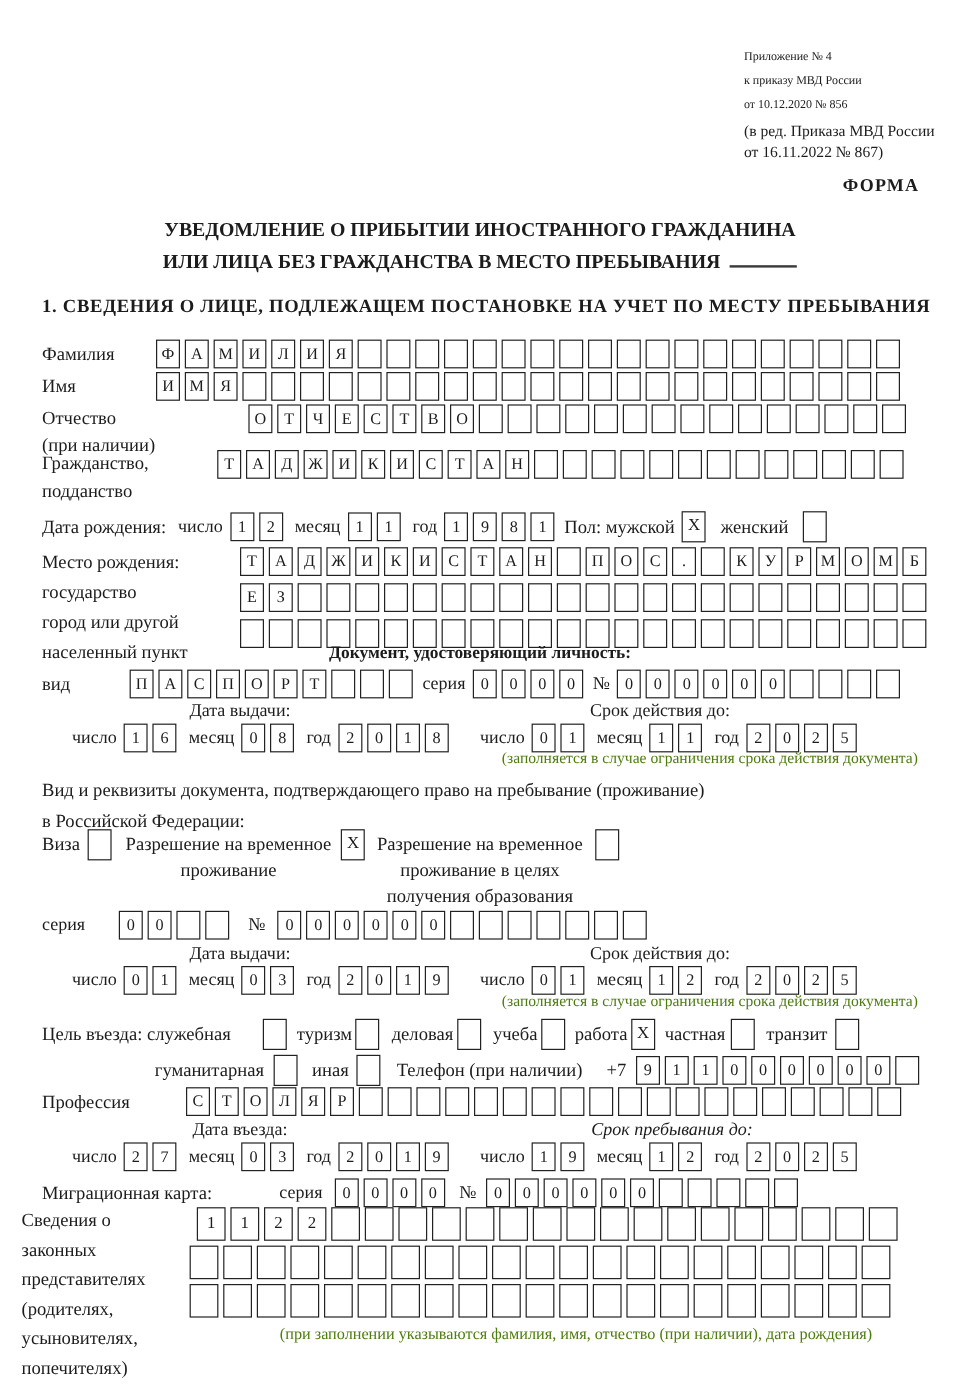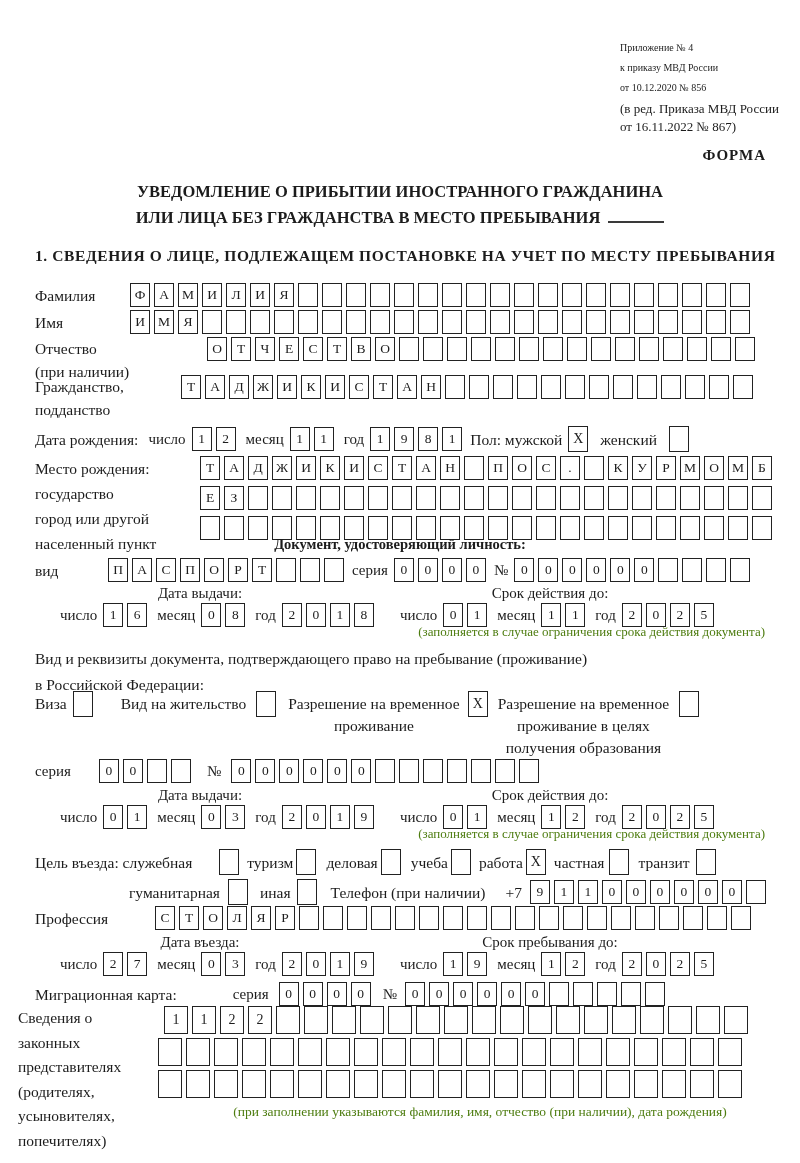--- a/index.html
+++ b/index.html
@@ -374,24 +374,20 @@
   <div class="note" style="right:35px; top:624px;">(заполняется в случае ограничения срока действия документа)</div>
 
   <div class="abs lbl" style="left:35px; top:647px;">Вид и реквизиты документа, подтверждающего право на пребывание (проживание)</div>
   <div class="abs lbl" style="left:35px; top:673px;">в Российской Федерации:</div>
 
   <div class="row top" style="left:35px; top:693px;">
     <span class="opt">
       <span class="optlabel">Виза</span>
       <span class="cbox" style="margin-left:6px;"></span>
     </span>
-    <span class="opt" style="margin-left:28px;">
-      <span class="optlabel">Вид на жительство</span>
-      <span class="cbox" style="margin-left:10px;"></span>
-    </span>
     <span class="opt" style="margin-left:12px;">
       <span class="optlabel">Разрешение на временное
 проживание</span>
       <span class="cbox" style="margin-left:8px;">X</span>
     </span>
     <span class="opt" style="margin-left:10px;">
       <span class="optlabel">Разрешение на временное
 проживание в целях
 получения образования</span>
       <span class="cbox" style="margin-left:10px;"></span>
@@ -529,21 +525,21 @@
         <span class="cell"></span>
         <span class="cell"></span>
         <span class="cell"></span>
         <span class="cell"></span>
         <span class="cell"></span>
         <span class="cell"></span>
       </span>
   </div>
 
   <div class="dhead" style="left:60px; top:934px; width:280px;">Дата въезда:</div>
-  <div class="dhead" style="left:400px; top:934px; width:300px;">Срок пребывания до:</div>
+  <div class="dhead" style="left:410px; top:934px; width:300px;font-style:italic;">Срок пребывания до:</div>
   <div class="row" style="left:60px; top:952px;">
     <span class="dlabel">число</span>
     <span class="cellrow" style="margin-left:6px;">
         <span class="cell">2</span>
         <span class="cell">7</span>
       </span>
     <span class="dlabel" style="margin-left:10px;">месяц</span>
     <span class="cellrow" style="margin-left:6px;">
         <span class="cell">0</span>
         <span class="cell">3</span>

